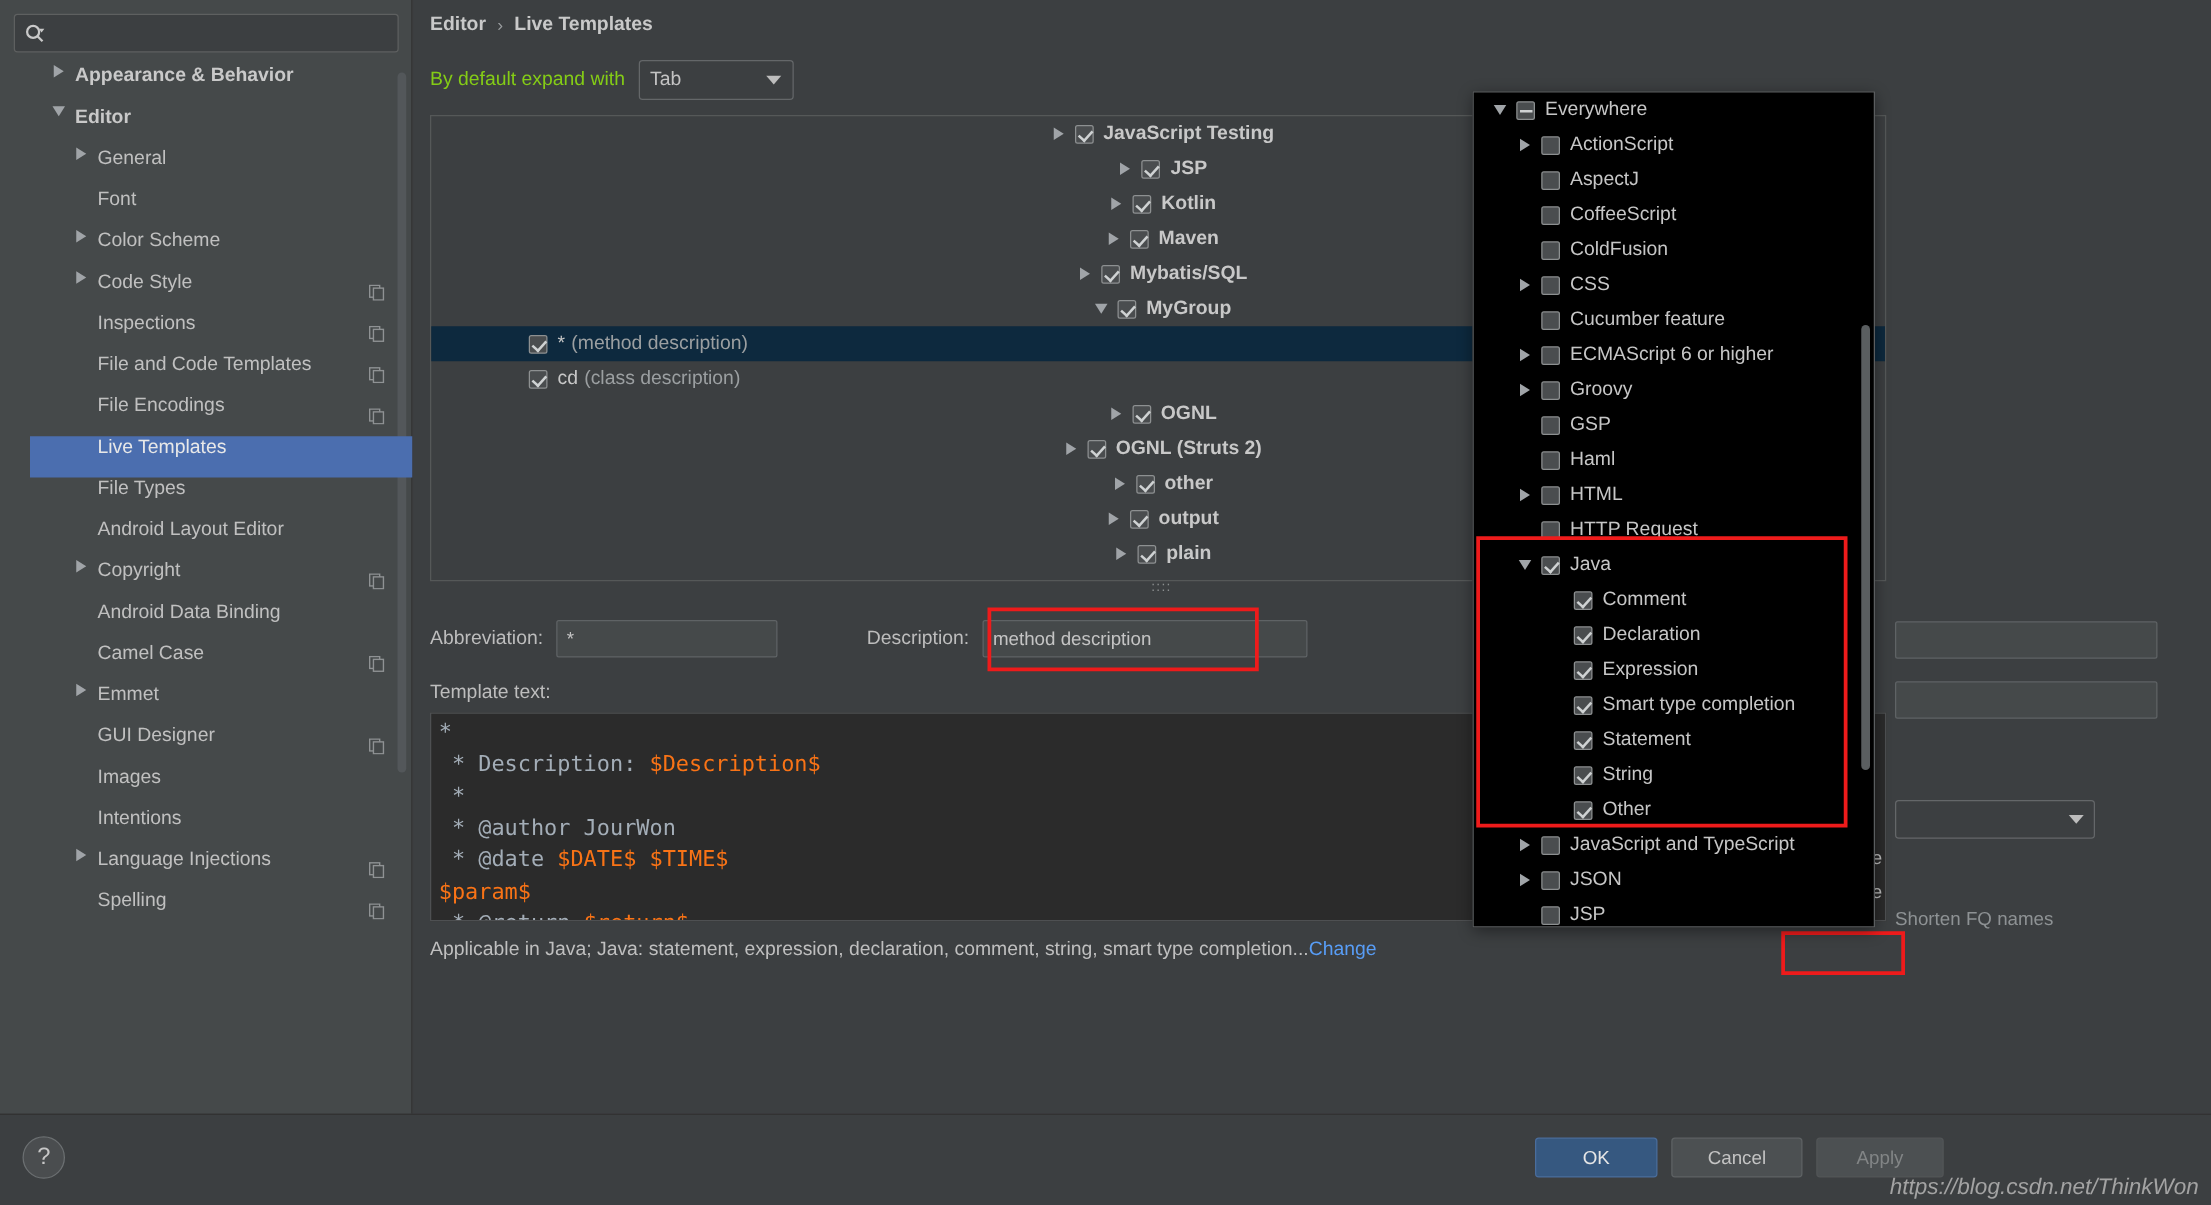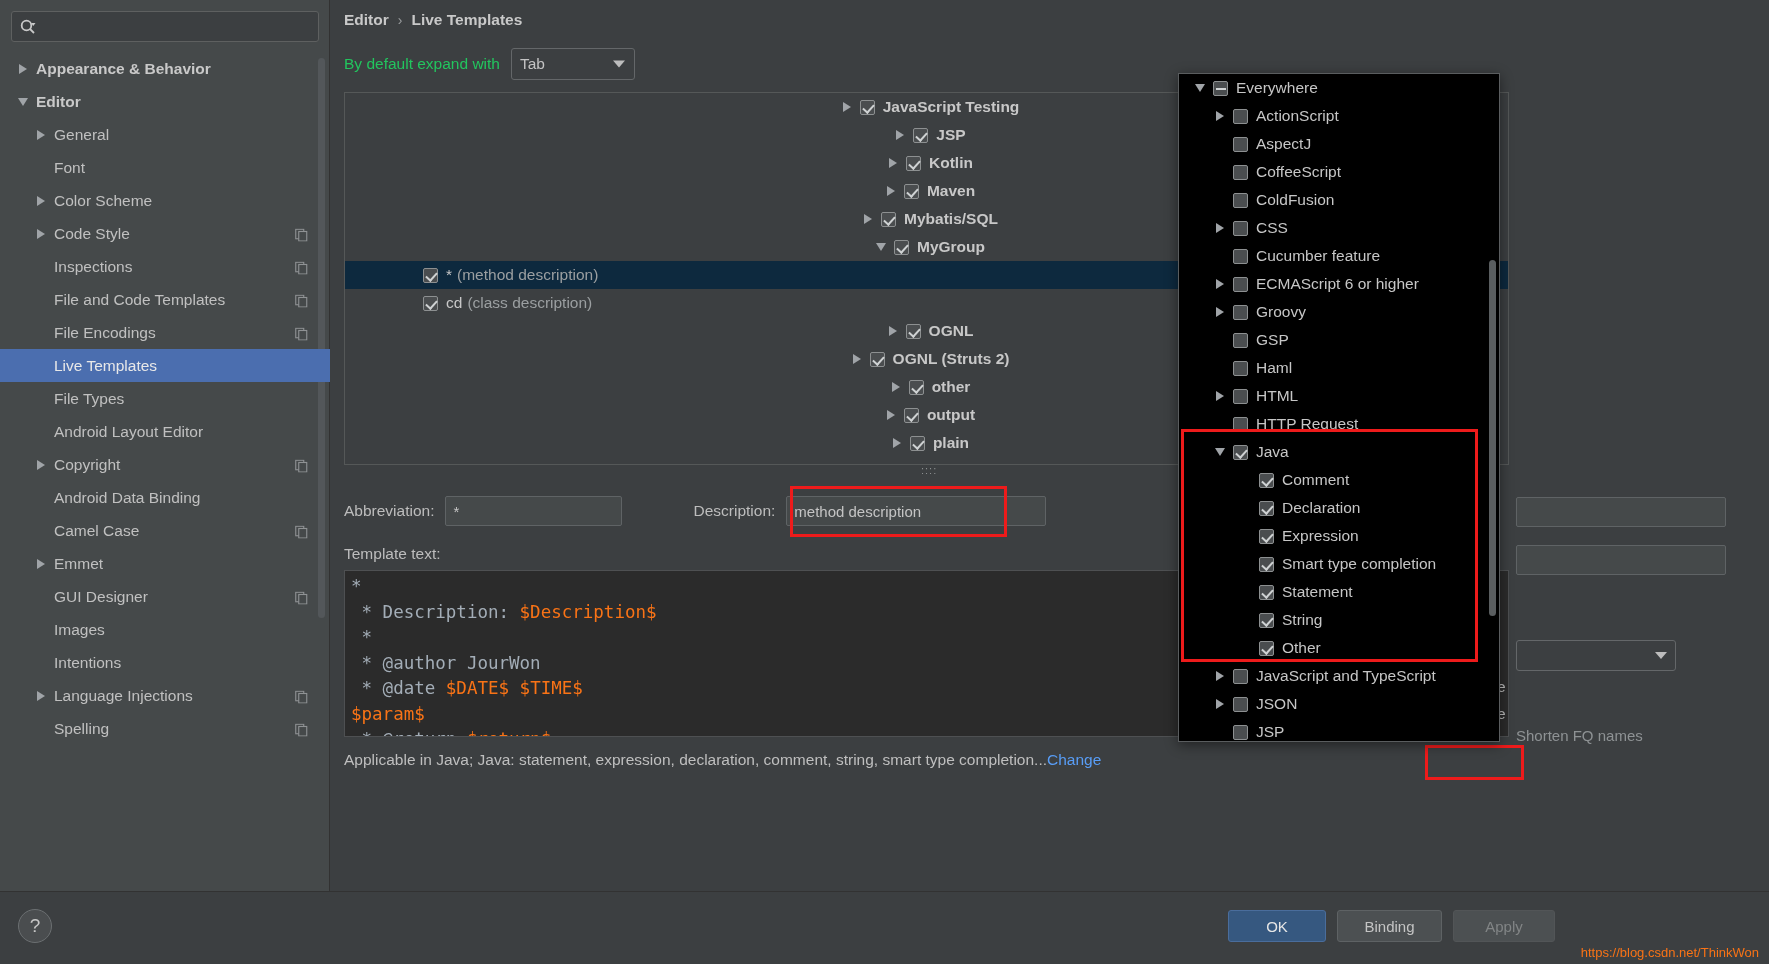--- a/index.html
+++ b/index.html
@@ -27,22 +27,22 @@
   }
   .search-icon { width: 18px; height: 18px; position: relative; flex: 0 0 auto; }
   .search-icon svg { display:block; }
   .search-input {
     flex: 1; background: transparent; border: none; outline: none;
     color: #bbbbbb; font-family: "Liberation Sans", sans-serif; font-size: 14px;
     margin-left: 4px;
   }
   .tree { position: absolute; left: 0; top: 52px; width: 330px; height: 725px; overflow: hidden; }
   .tree-row {
-    position: relative; height: 33px; display: flex; align-items: center;
-    padding-left: 14px; font-size: 15.5px; color: #c0c0c0; white-space: nowrap;
+    position: relative; height: 33px; display: flex; align-items: flex-start;
+    padding-left: 14px; font-size: 15.5px; color: #c0c0c0; white-space: nowrap; margin-left: 24px;
   }
   .tree-row.selected { background: #4b6eaf; color: #e8e8e8; }
   .tree-row .arrow {
     width: 18px; flex: 0 0 18px; display: flex; align-items: center; justify-content: center;
   }
   .tri-r { width: 0; height: 0; border-left: 8px solid #a0a4a8; border-top: 5.5px solid transparent; border-bottom: 5.5px solid transparent; }
   .tri-d { width: 0; height: 0; border-top: 8px solid #a0a4a8; border-left: 5.5px solid transparent; border-right: 5.5px solid transparent; }
   .tree-row .lbl { margin-left: 4px; }
   .tree-row.bold .lbl { font-weight: bold; color: #c9c9c9; }
   .tree-row .copy-ic {
@@ -70,33 +70,33 @@
     border: 1px solid #5e6264; border-radius: 3px;
     background: #4c5052; color: #c4c4c4; font-size: 15px;
     display: flex; align-items: center; justify-content: center;
     font-family: "Liberation Sans", sans-serif;
   }
   .btn-ok { left: 1228px; width: 98px; background: #365880; border-color: #4a6d9c; color: #e6e6e6; }
   .btn-cancel { left: 1337px; width: 105px; }
   .btn-apply { left: 1453px; width: 102px; color: #828586; border-color: #525557;}
 
   .watermark {
-    position: absolute; right: 10px; bottom: 4px; font-size: 13px; color: #f97316;
+    position: absolute; right: 10px; bottom: 4px; font-size: 18px; color: #a3a3a3; font-style: italic;
   }
 
   
   .main { position: absolute; left: 331px; top: 0; width: 1438px; height: 891px; background: #3c3f41; }
   .breadcrumb {
     position: absolute; left: 13px; top: 11px; font-size: 15.5px; font-weight: bold; color: #c9c9c9;
     display: flex; align-items: center; gap: 9px;
   }
   .breadcrumb .sep { font-weight: normal; color: #9a9d9f; font-size: 14px; }
 
   .expand-row { position: absolute; left: 13px; top: 48px; display: flex; align-items: center; gap: 11px; }
-  .expand-label { font-size: 15.5px; color: #22c55e; }
+  .expand-label { font-size: 15.5px; color: #84cc16; }
   .combo {
     width: 124px; height: 32px; background: #3c3f41; border: 1px solid #646769; border-radius: 3px;
     display: flex; align-items: center; padding: 0 8px; position: relative;
   }
   .combo .cv { font-size: 15.5px; color: #c3c3c3; }
   .combo .chev {
     position: absolute; right: 9px; top: 50%; transform: translateY(-50%);
     width: 0; height: 0; border-top: 7px solid #bdbdbd; border-left: 6px solid transparent; border-right: 6px solid transparent;
   }
 
@@ -639,18 +639,18 @@
           <span>JSP</span>
         </div>
       </div>
     <div class="lang-scroll"></div>
   </div>
   <div class="redbox rb-langs"></div>
 
   <div class="bottombar">
     <div class="help-btn">?</div>
     <div class="dlg-btn btn-ok">OK</div>
-    <div class="dlg-btn btn-cancel">Binding</div>
+    <div class="dlg-btn btn-cancel">Cancel</div>
     <div class="dlg-btn btn-apply">Apply</div>
     <div class="watermark">https://blog.csdn.net/ThinkWon</div>
   </div>
 
 </div>
 
 </body></html>

